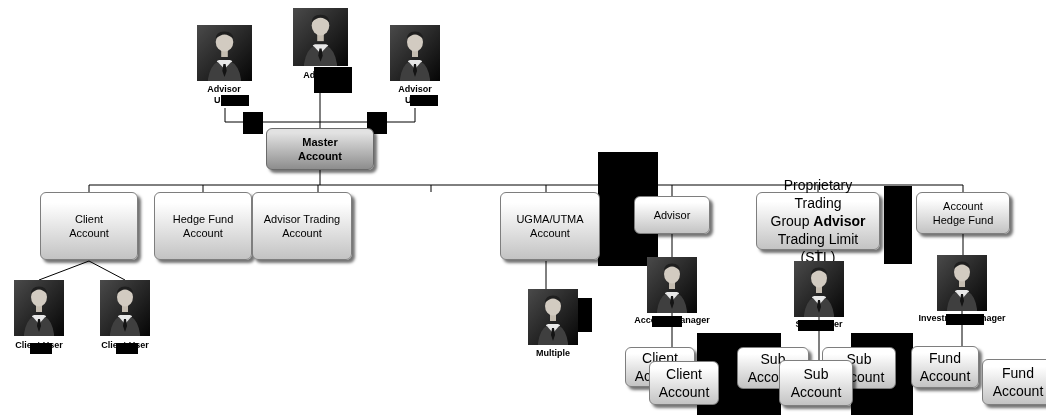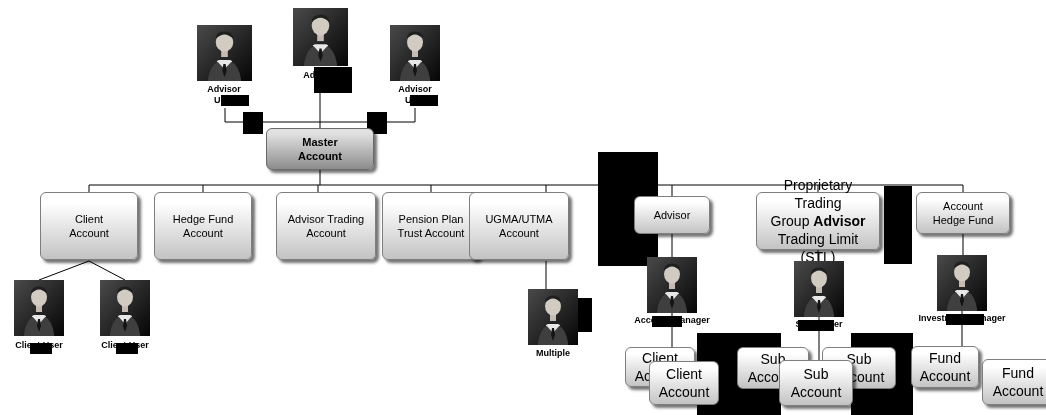--- a/index.html
+++ b/index.html
@@ -96,29 +96,25 @@
   </div>
 
   <div class="box" style="left:40px;top:192px;width:98px;height:68px">
     <span>Client
 Account</span>
   </div>
   <div class="box" style="left:154px;top:192px;width:98px;height:68px">
     <span>Hedge Fund
 Account</span>
   </div>
-  <div class="box" style="left:276px;top:192px;width:100px;height:68px">
+  <div class="box" style="left:252px;top:192px;width:100px;height:68px">
     <span>Advisor Trading
 Account</span>
   </div>
-  <div class="box" style="left:382px;top:192px;width:98px;height:68px">
-    <span>Pension Plan
-Trust Account</span>
-  </div>
-  <div class="box" style="left:469px;top:192px;width:100px;height:68px">
+  <div class="box" style="left:500px;top:192px;width:100px;height:68px">
     <span>UGMA/UTMA
 Account</span>
   </div>
   <div class="box" style="left:634px;top:196px;width:76px;height:38px">
     <span>Advisor</span>
   </div>
   <div class="box small-font" style="left:756px;top:192px;width:124px;height:58px">
     <span><span>Proprietary Trading
 Group </span><b>Advisor</b><span>
 Trading Limit (STL)</span></span>

